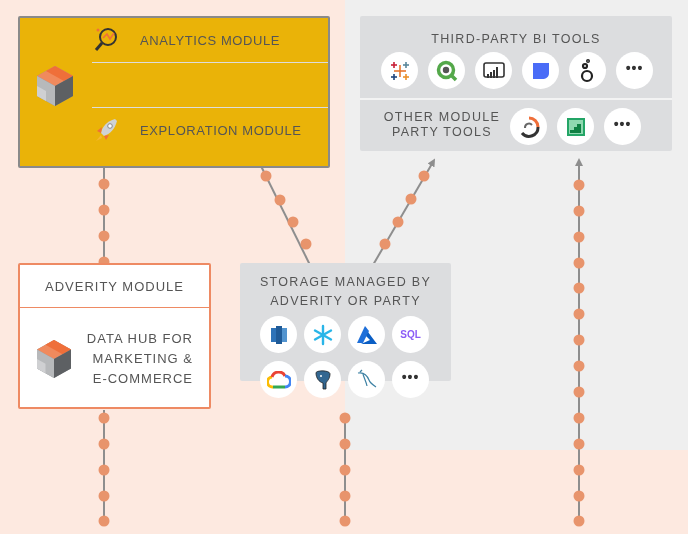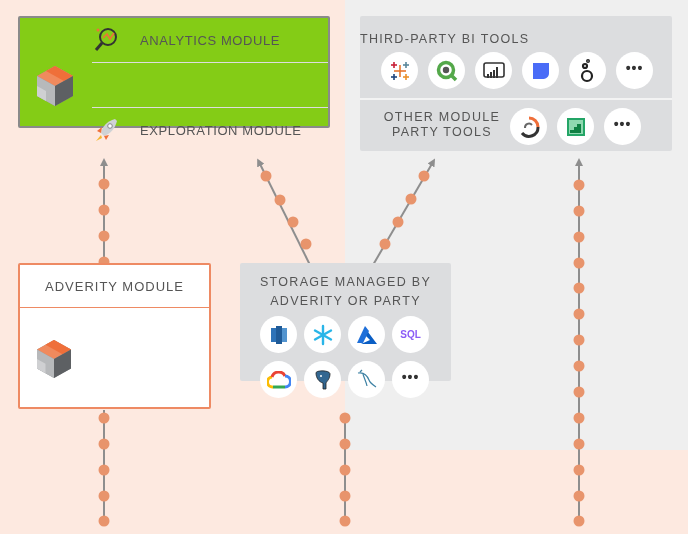--- a/index.html
+++ b/index.html
@@ -1,32 +1,32 @@
 <!DOCTYPE html>
 <html><head>
 <meta charset="utf-8">
 <style>
   html, body { margin:0; padding:0; }
   body { width:688px; height:534px; position:relative; overflow:hidden; background:#fde9e0; font-family:"Liberation Sans", sans-serif; }
   .gray-bg { position:absolute; left:345px; top:0; width:343px; height:450px; background:#efefef; }
   svg.links { position:absolute; left:0; top:0; width:688px; height:534px; }
   .card { position:absolute; box-sizing:border-box; }
-  .modules { left:18px; top:16px; width:312px; height:112px; background:#84cc16; border:2px solid #8a8a8a; border-radius:2px; }
+  .modules { left:18px; top:16px; width:312px; height:152px; background:#eab308; border:2px solid #8a8a8a; border-radius:2px; }
   .modules .row { position:absolute; left:72px; right:0; height:44px; display:flex; align-items:center; }
   .modules .row .ic { width:28px; height:28px; margin-left:0; display:flex; align-items:center; justify-content:center; }
   .modules .row .lbl { margin-left:20px; font-size:13px; letter-spacing:0.6px; color:#555; }
   .modules .sep { position:absolute; left:72px; right:0; height:1px; background:#ddd; }
   .hexlogo { position:absolute; }
   .storage { left:18px; top:263px; width:193px; height:146px; background:#fff; border:2px solid #ee8a63; border-radius:2px; }
   .storage .head { position:absolute; left:0; right:0; top:0; height:42px; display:flex; align-items:center; justify-content:center; font-size:13px; letter-spacing:1px; color:#555; border-bottom:1.5px solid #ee8a63; }
   .storage .body-txt { position:absolute; right:16px; top:64px; text-align:right; font-size:13px; line-height:20px; letter-spacing:1px; color:#555; }
   .managed { left:240px; top:263px; width:211px; height:118px; background:#dcdddf; border-radius:2px; }
   .managed .title { position:absolute; left:0; right:0; top:10px; text-align:center; font-size:12.5px; line-height:19px; letter-spacing:1.3px; color:#555; }
   .bi { left:360px; top:16px; width:312px; height:135px; background:#dcdddf; border-radius:2px; }
-  .bi .title { position:absolute; left:0; right:0; top:16px; font-size:12.5px; letter-spacing:1.3px; color:#555; }
+  .bi .title { position:absolute; left:0; right:0; top:16px; text-align:center; font-size:12.5px; letter-spacing:1.3px; color:#555; }
   .bi .sep { position:absolute; left:0; right:0; top:82px; height:2px; background:#f3f3f3; }
   .bi .other-title { position:absolute; left:22px; top:94px; width:120px; text-align:center; font-size:12.5px; line-height:15px; letter-spacing:1.3px; color:#555; }
   .circ { position:absolute; width:37px; height:37px; border-radius:50%; background:#fff; display:flex; align-items:center; justify-content:center; }
   .dots { font-weight:bold; font-size:14px; color:#333; letter-spacing:1px; line-height:1; margin-top:-6px; }
   .sqltxt { font-weight:bold; font-size:10px; color:#8b5cf6; }
 </style>
 </head>
 <body>
 
 <div class="gray-bg"></div>
@@ -122,20 +122,25 @@
 <div class="card storage">
   <div class="head">ADVERITY MODULE</div>
   <svg class="hexlogo" style="left:17px;top:75px;" width="34" height="38" viewBox="0 0 36 40">
     <polygon points="18,0 36,10 36,30 18,40 0,30 0,10" fill="#8f9193"></polygon>
     <polygon points="18,0 36,10 18,20 0,10" fill="#f08a5d"></polygon>
     <polygon points="18,0 36,10 27,15 9,5" fill="#ef6f3a"></polygon>
     <polygon points="36,10 36,30 18,40 18,20" fill="#5d6063"></polygon>
     <polygon points="0,10 18,20 18,40 0,30" fill="#b7b9bb"></polygon>
     <polygon points="0,20 9,25 9,35 0,30" fill="#cfd0d2"></polygon>
   </svg>
+  <div class="body-txt">
+    <div>DATA HUB FOR</div>
+    <div>MARKETING &amp;</div>
+    <div>E-COMMERCE</div>
+  </div>
 </div>
 
 <div class="card managed">
   <div class="title">
     <div>STORAGE MANAGED BY</div>
     <div>ADVERITY OR PARTY</div>
   </div>
   <div class="circ" style="left:20px;top:53px;">
     <svg width="20" height="22" viewBox="0 0 20 22">
         <rect x="2" y="4" width="5" height="14" fill="#2e73b8"></rect>

